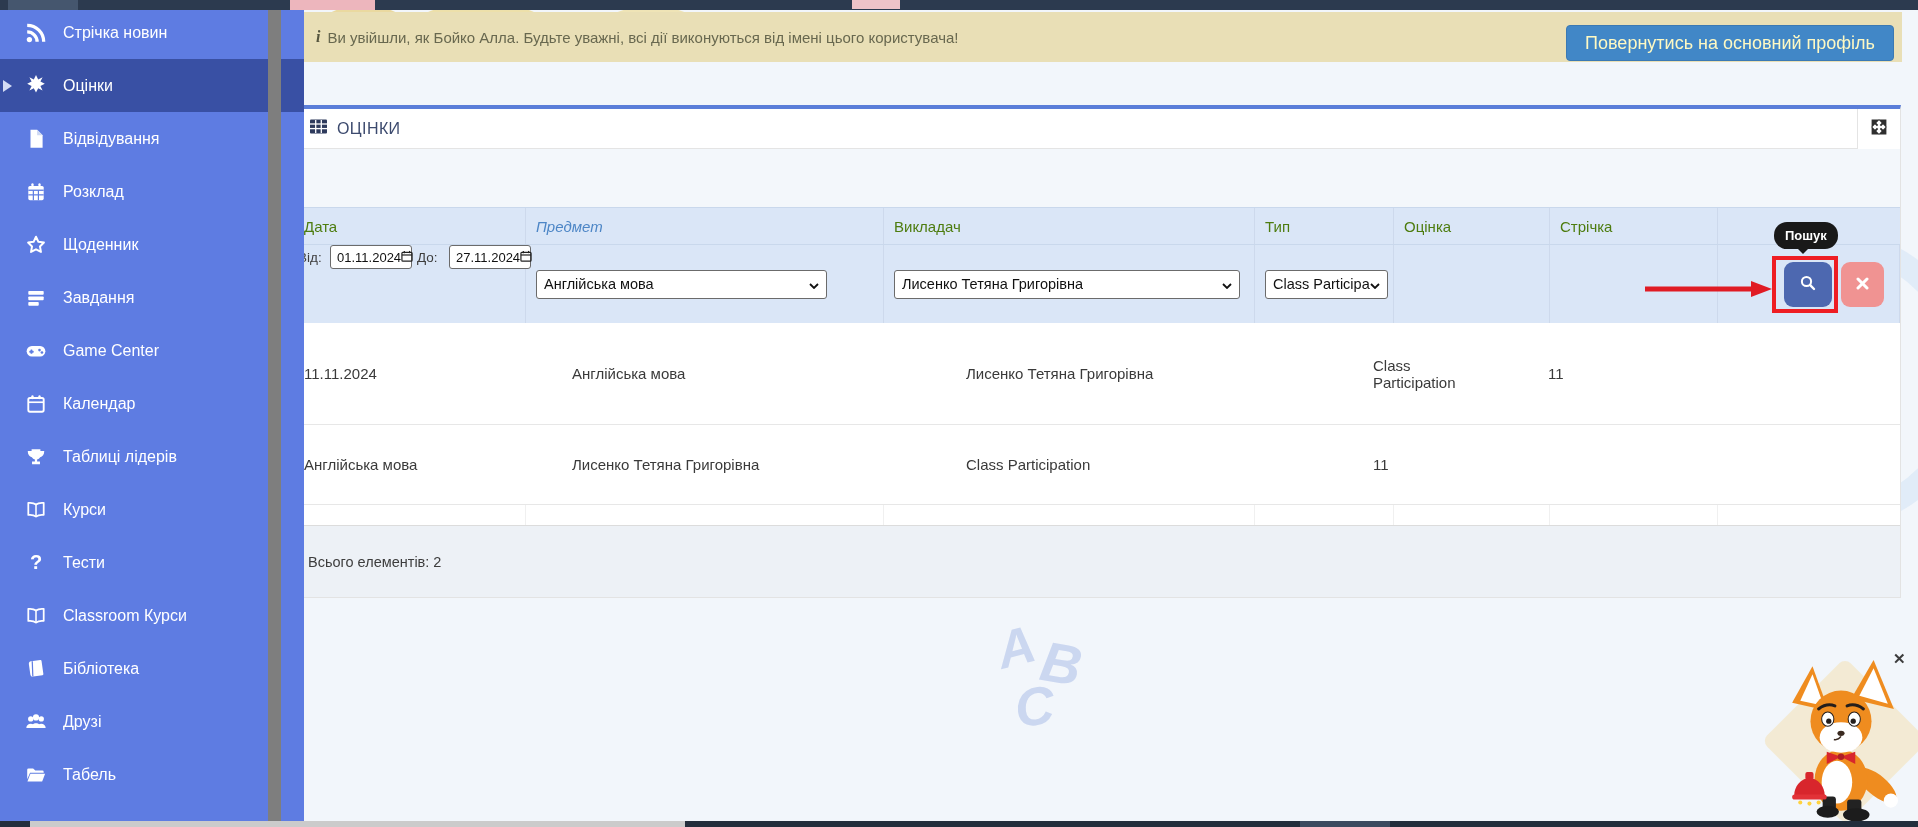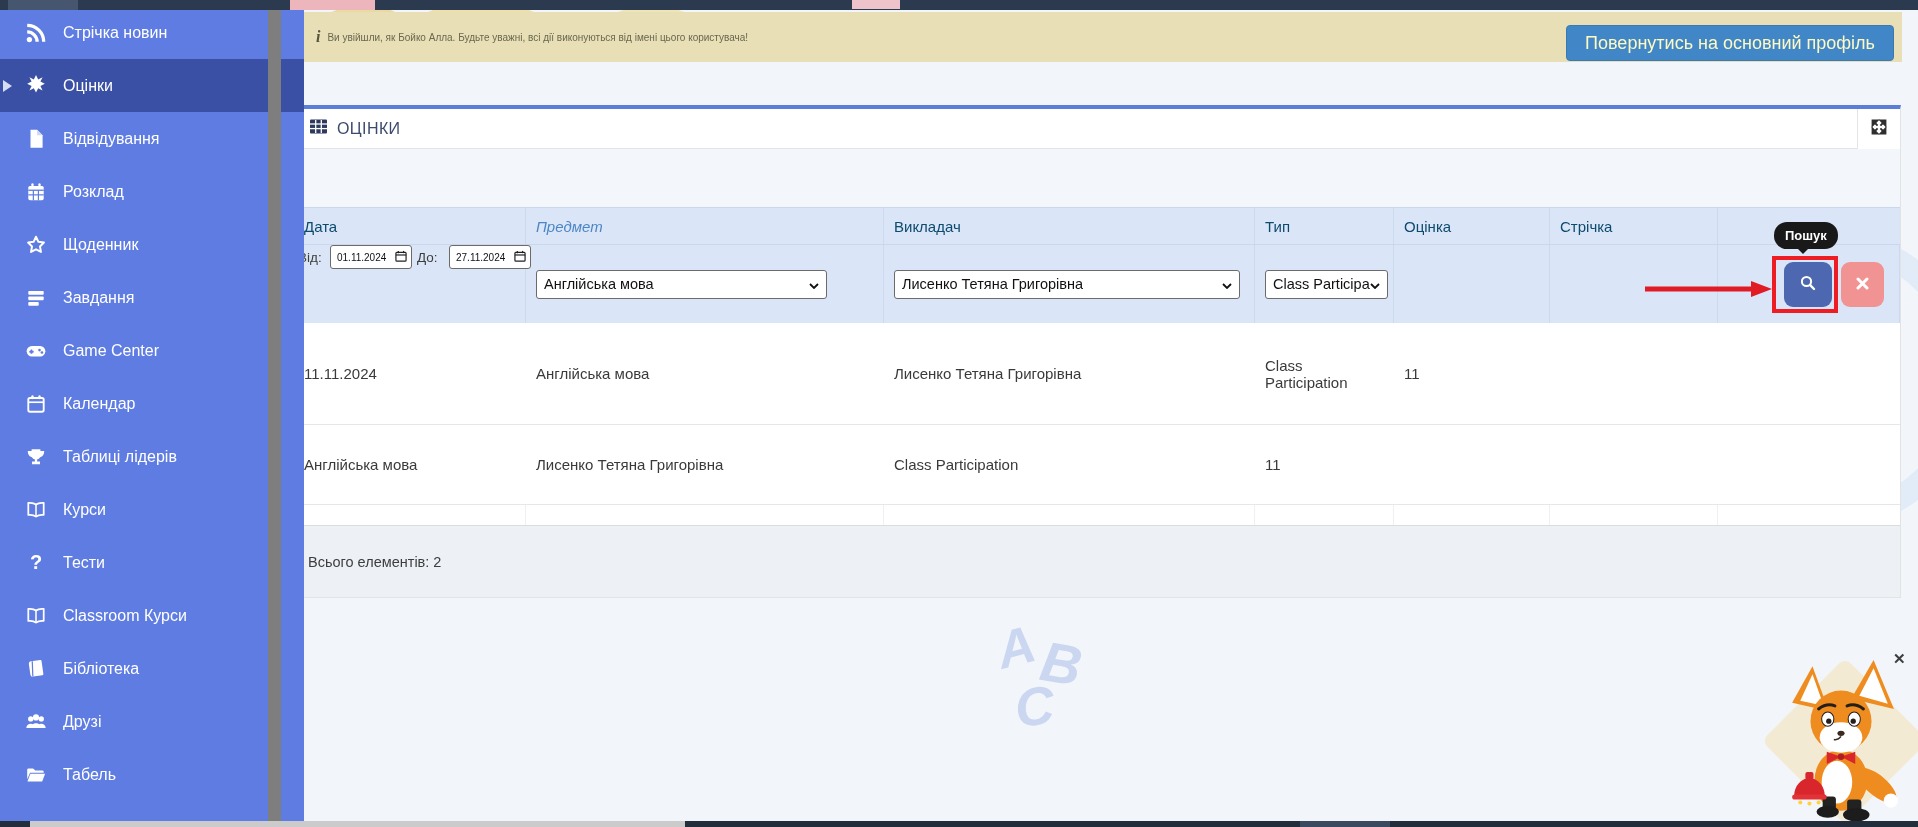--- a/index.html
+++ b/index.html
@@ -39,72 +39,72 @@
       color:rgba(123,152,219,.33); font-style:italic; font-weight:bold; }
   .watermark .wA { position:absolute; left:0; top:0; font-size:52px; transform:rotate(-14deg); }
   .watermark .wB { position:absolute; left:44px; top:14px; font-size:56px; transform:rotate(10deg); }
   .watermark .wC { position:absolute; left:18px; top:58px; font-size:54px; transform:rotate(-6deg); }
 
   
   .banner { position:absolute; left:14px; top:2px; width:1607px; height:50px; background:#e9dfb6;
       border-left:5px solid #d8c269; display:flex; align-items:center; padding:0 16px; z-index:2; }
   .info-i { font-family:"Liberation Serif", serif; font-weight:bold; font-style:italic;
       color:#55553e; font-size:16px; margin-right:7px; }
-  .banner-text { font-size:10px; color:#68684f; }
+  .banner-text { font-size:15px; color:#68684f; }
   .return-btn { position:absolute; right:8px; top:13px; height:36px; padding:0 18px;
       background:#4187c7; border:1px solid #3b79b3; border-radius:4px; color:#fef9c3; font-size:18px;
       font-family:"Liberation Sans", sans-serif; cursor:pointer; }
 
   
   .panel { position:absolute; left:12px; top:95px; width:1608px; background:#fff;
       border:1px solid #e3e3e3; border-top:4px solid #5b7ed9; z-index:2; }
   .panel-header { position:relative; height:40px; display:flex; align-items:center;
       padding-left:16px; border-bottom:1px solid #e4e4e4; }
   .panel-title { font-size:16px; color:#3c4a6e; margin-left:10px; letter-spacing:.4px; }
   .expand-btn { position:absolute; right:0; top:0; width:43px; height:40px; border-left:1px solid #e4e4e4;
       display:flex; align-items:center; justify-content:center; cursor:pointer; background:#fff; }
   .panel-gap { height:58px; background:#f3f7fb; }
 
   
   .trow { display:grid; grid-template-columns:232px 358px 371px 139px 156px 168px minmax(0,1fr); width:100%; }
   .thead { height:38px; background:#dae6f7; border-top:1px solid #c9d8ec; border-bottom:1px solid #c9d8ec; }
-  .thead .hcell { display:flex; align-items:center; padding-left:10px; font-size:15px; color:#0c4a6e;
+  .thead .hcell { display:flex; align-items:center; padding-left:10px; font-size:15px; color:#4d7c0f;
       border-right:1px solid #cdd9ec; }
   .thead .hcell:last-child { border-right:none; }
   .thead .hcell.link { color:#4d86c6; cursor:pointer;font-style:italic; }
 
   .tfilter { position:relative; height:78px; background:#dae6f7; }
   .fcell { border-right:1px solid #cdd9ec; display:flex; align-items:center; padding-left:10px; }
   .fcell:last-child { border-right:none; }
   .fc-date { flex-direction:row; align-items:flex-start; justify-content:center; gap:5px; }
   .drow { display:flex; align-items:center; }
   .drow label { width:32px; font-size:13.5px; color:#3d3d3d; }
   .dinput { background:#fff; border:1px solid #6b6b6b; border-radius:3px; height:24px; width:82px;
       display:flex; align-items:center; justify-content:space-between; padding:0 4px 0 6px;
-      font-size:10px; color:#111; cursor:text; }
+      font-size:13px; color:#111; cursor:text; }
   .sel { background:#fff; border:1px solid #6b6b6b; border-radius:3px; height:29px;
       display:flex; align-items:center; justify-content:space-between; padding:0 7px;
       font-size:14.5px; color:#111; cursor:pointer; }
   .sel .val { white-space:nowrap; overflow:hidden; }
   .sel-subject { width:291px; } .sel-teacher { width:346px; } .sel-type { width:123px; }
 
   .fc-actions { position:relative; }
   .tooltip { position:absolute; left:56px; top:-23px; background:#191919; color:#fff; font-size:13px;
       font-weight:bold; padding:6px 11px; border-radius:13px; z-index:5; white-space:nowrap; }
   .tooltip::after { content:""; position:absolute; left:24px; bottom:-5px; border-left:5px solid transparent;
       border-right:5px solid transparent; border-top:5px solid #191919; }
   .annot-rect { position:absolute; left:54px; top:11px; width:66px; height:57px;
       border:4px solid #ee1d23; z-index:4; pointer-events:none; }
   .search-btn { position:absolute; left:66px; top:17px; width:48px; height:45px; border-radius:9px;
       background:#4d68b0; border:none; display:flex; align-items:center; justify-content:center; cursor:pointer; }
   .clear-btn { position:absolute; left:123px; top:17px; width:43px; height:45px; border-radius:9px;
       background:#f09392; border:none; display:flex; align-items:center; justify-content:center; cursor:pointer; }
   .annot-arrow { position:absolute; left:1351px; top:35px; z-index:3; }
 
-  .data-row { background:#fff; border-bottom:1px solid #e7e7e7; }
+  .data-row { background:#fff; border-bottom:1px solid #e7e7e7;gap:36px; }
   .data-row .cell { display:flex; align-items:center; padding:8px 8px 8px 10px; font-size:15px; color:#3a3a3a; }
   .row-0 { min-height:102px; } .row-1 { min-height:80px; }
 
   .thin-row { height:21px; background:#fff; border-bottom:1px solid #dcdcdc; }
   .thin-row .tcell { border-right:1px solid #f0f0f0; }
   .thin-row .tcell:last-child { border-right:none; }
   .panel-footer { height:71px; background:#edf1f6; display:flex; align-items:center; padding-left:14px;
       font-size:14.5px; color:#3d3d3d; }
 
   

